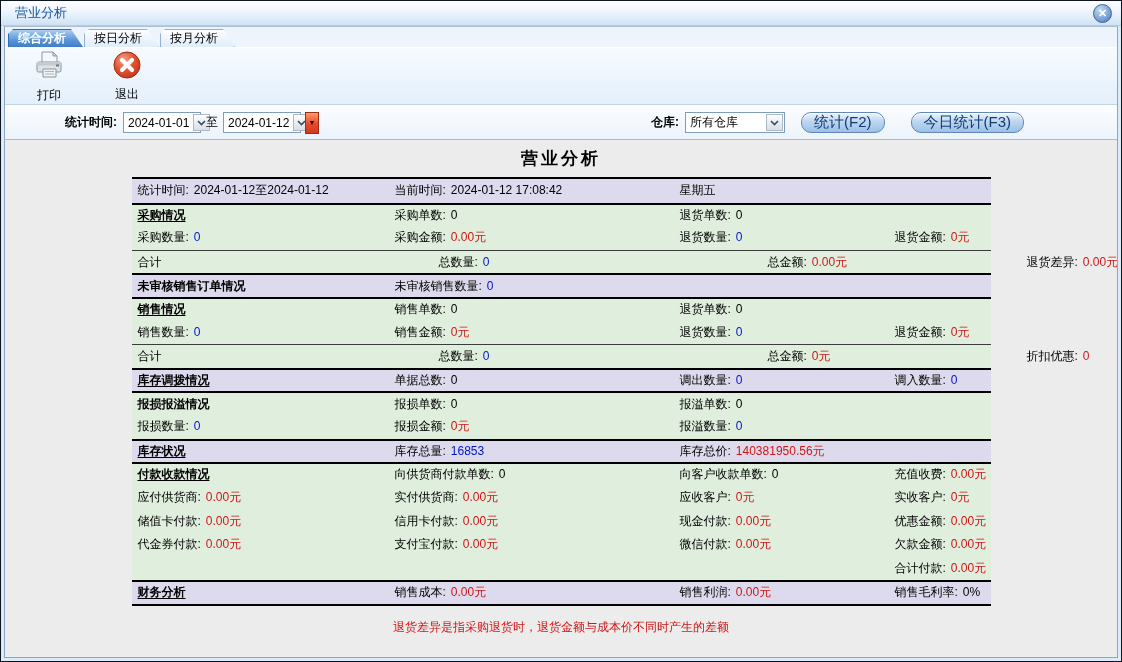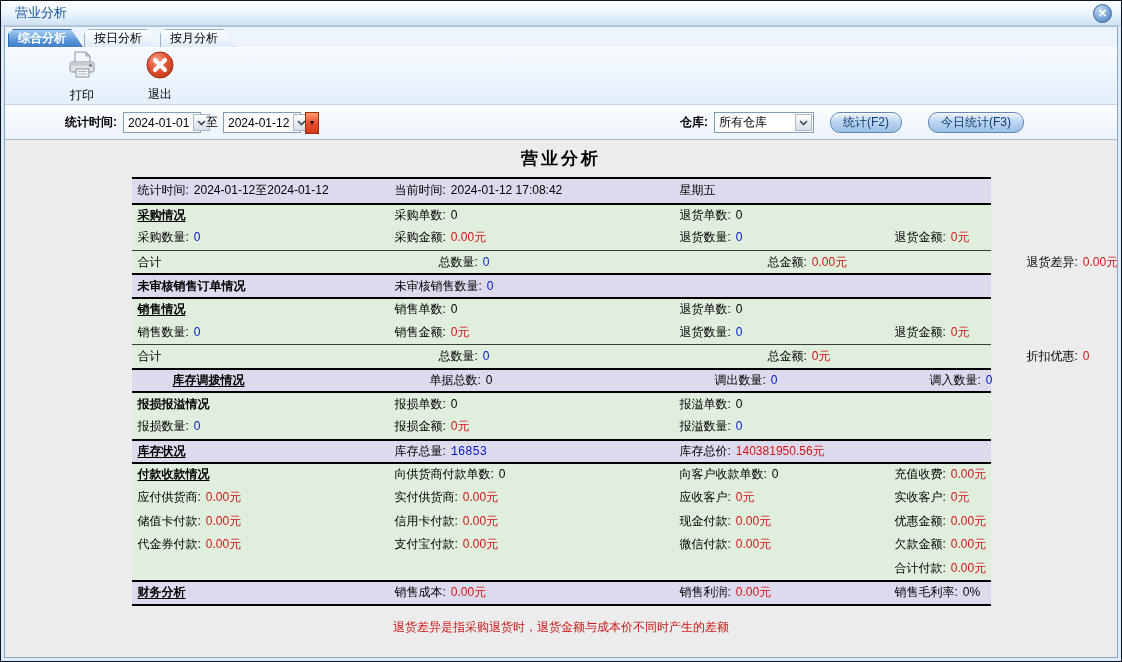--- a/index.html
+++ b/index.html
@@ -33,21 +33,21 @@
     background:linear-gradient(#fdfeff,#dfecf9); color:#000;
     border:1px solid #93b1cf; border-bottom:none;
     clip-path:polygon(0 100%, 0 5px, 5px 0, calc(100% - 12px) 0, 100% 100%);
   }
   .tab.active {
     background:linear-gradient(#a8cdf2,#5a95d8 60%,#3f7dc4); color:#fff; font-weight:bold;
     border-color:#2f6bb0;
   }
   
   .toolbar {
-    flex:0 0 58px; display:flex; align-items:center; padding-left:55px; gap:34px;
+    flex:0 0 58px; display:flex; align-items:center; padding-left:22px; gap:34px;
     background:linear-gradient(#f7fbff,#e3effb);
     border-top:1px solid #ffffff; border-bottom:1px solid #c2d3e6;
   }
   .toolbtn { display:flex; flex-direction:column; align-items:center; width:44px; cursor:default; }
   .toolbtn .cap { font-size:12px; color:#000; margin-top:2px; }
   
   .filterbar {
     flex:0 0 35px; display:flex; align-items:center;
     background:linear-gradient(#fbfdff,#ecf3fb);
     border-top:1px solid #ffffff; border-bottom:1px solid #aeb9c6;
@@ -70,21 +70,21 @@
     background:linear-gradient(#ff9a6a,#e8482a 55%,#d23a1e);
     border:1px solid #9c2c12; display:flex; align-items:center; justify-content:center;
     font-size:7px; color:#000;
   }
   .right-group { margin-left:auto; margin-right:93px; display:flex; align-items:center; }
   .warehouse-label { margin-right:6px; }
   .wh-combo { width:100px; }
   .pill-btn {
     height:21px; padding:8px 12px; margin-left:16px; border-radius:10px;
     background:linear-gradient(#eef5fc,#bdd6f0 45%,#9cc0e6);
-    border:1px solid #5f87b9; color:#123c74; font-size:12px;
+    border:1px solid #5f87b9; color:#123c74; font-size:15px;
     display:flex; align-items:center; box-shadow:inset 0 1px 0 #fff;
   }
   .pill-btn + .pill-btn { margin-left:26px; }
   
   .content { flex:1; background:#ececec; padding-top:7px; overflow:hidden; }
   .report-title { text-align:center; font-size:17px; font-weight:bold; letter-spacing:3px; color:#000; margin-bottom:7px; }
   .report-table { width:859px; margin:0 auto; border-top:2px solid #000; border-bottom:2px solid #000; }
   .trow { display:grid; grid-template-columns:257px 285px 215px 185px; min-height:23.6px; align-items:center; }
   .sep-thick { border-top:2px solid #000; }
   .sep-thin  { border-top:1px solid #3c3c3c;gap:44px; }
@@ -240,40 +240,40 @@
             <div class="cell"><span class="lbl">销售金额:</span><span class="val" style="color: rgb(208, 22, 22);">0元</span></div>
             <div class="cell"><span class="lbl">退货数量:</span><span class="val" style="color: rgb(0, 20, 200);">0</span></div>
             <div class="cell"><span class="lbl">退货金额:</span><span class="val" style="color: rgb(208, 22, 22);">0元</span></div>
           </div>
           <div class="trow sep-thin" style="background: rgb(223, 238, 221);">
             <div class="cell"><span class="lbl">合计</span></div>
             <div class="cell"><span class="lbl">总数量:</span><span class="val" style="color: rgb(0, 20, 200);">0</span></div>
             <div class="cell"><span class="lbl">总金额:</span><span class="val" style="color: rgb(208, 22, 22);">0元</span></div>
             <div class="cell"><span class="lbl">折扣优惠:</span><span class="val" style="color: rgb(208, 22, 22);">0</span></div>
           </div>
-          <div class="trow sep-thick" style="background: rgb(220, 218, 236); padding-left: 35px;">
+          <div class="trow sep-thick" style="background: rgb(220, 218, 236);">
             <div class="cell"><span class="lbl b u">库存调拨情况</span></div>
             <div class="cell"><span class="lbl">单据总数:</span><span class="val" style="color: rgb(0, 0, 0);">0</span></div>
             <div class="cell"><span class="lbl">调出数量:</span><span class="val" style="color: rgb(0, 20, 200);">0</span></div>
             <div class="cell"><span class="lbl">调入数量:</span><span class="val" style="color: rgb(0, 20, 200);">0</span></div>
           </div>
           <div class="trow sep-thick" style="background: rgb(223, 238, 221);">
             <div class="cell"><span class="lbl b">报损报溢情况</span></div>
             <div class="cell"><span class="lbl">报损单数:</span><span class="val" style="color: rgb(0, 0, 0);">0</span></div>
             <div class="cell"><span class="lbl">报溢单数:</span><span class="val" style="color: rgb(0, 0, 0);">0</span></div>
             <div class="cell"></div>
           </div>
           <div class="trow" style="background: rgb(223, 238, 221);">
             <div class="cell"><span class="lbl">报损数量:</span><span class="val" style="color: rgb(0, 20, 200);">0</span></div>
             <div class="cell"><span class="lbl">报损金额:</span><span class="val" style="color: rgb(208, 22, 22);">0元</span></div>
             <div class="cell"><span class="lbl">报溢数量:</span><span class="val" style="color: rgb(0, 20, 200);">0</span></div>
           </div>
           <div class="trow sep-thick" style="background: rgb(220, 218, 236);">
             <div class="cell"><span class="lbl b u">库存状况</span></div>
-            <div class="cell"><span class="lbl">库存总量:</span><span class="val" style="color: rgb(0, 20, 200); font-family: Liberation Mono, monospace;">16853</span></div>
+            <div class="cell"><span class="lbl">库存总量:</span><span class="val" style="color: rgb(0, 20, 200);">16853</span></div>
             <div class="cell"><span class="lbl">库存总价:</span><span class="val" style="color: rgb(208, 22, 22);">140381950.56元</span></div>
             <div class="cell"></div>
           </div>
           <div class="trow sep-thick" style="background: rgb(223, 238, 221);">
             <div class="cell"><span class="lbl b u">付款收款情况</span></div>
             <div class="cell"><span class="lbl">向供货商付款单数:</span><span class="val" style="color: rgb(0, 0, 0);">0</span></div>
             <div class="cell"><span class="lbl">向客户收款单数:</span><span class="val" style="color: rgb(0, 0, 0);">0</span></div>
             <div class="cell"><span class="lbl">充值收费:</span><span class="val" style="color: rgb(208, 22, 22);">0.00元</span></div>
           </div>
           <div class="trow" style="background: rgb(223, 238, 221);">

